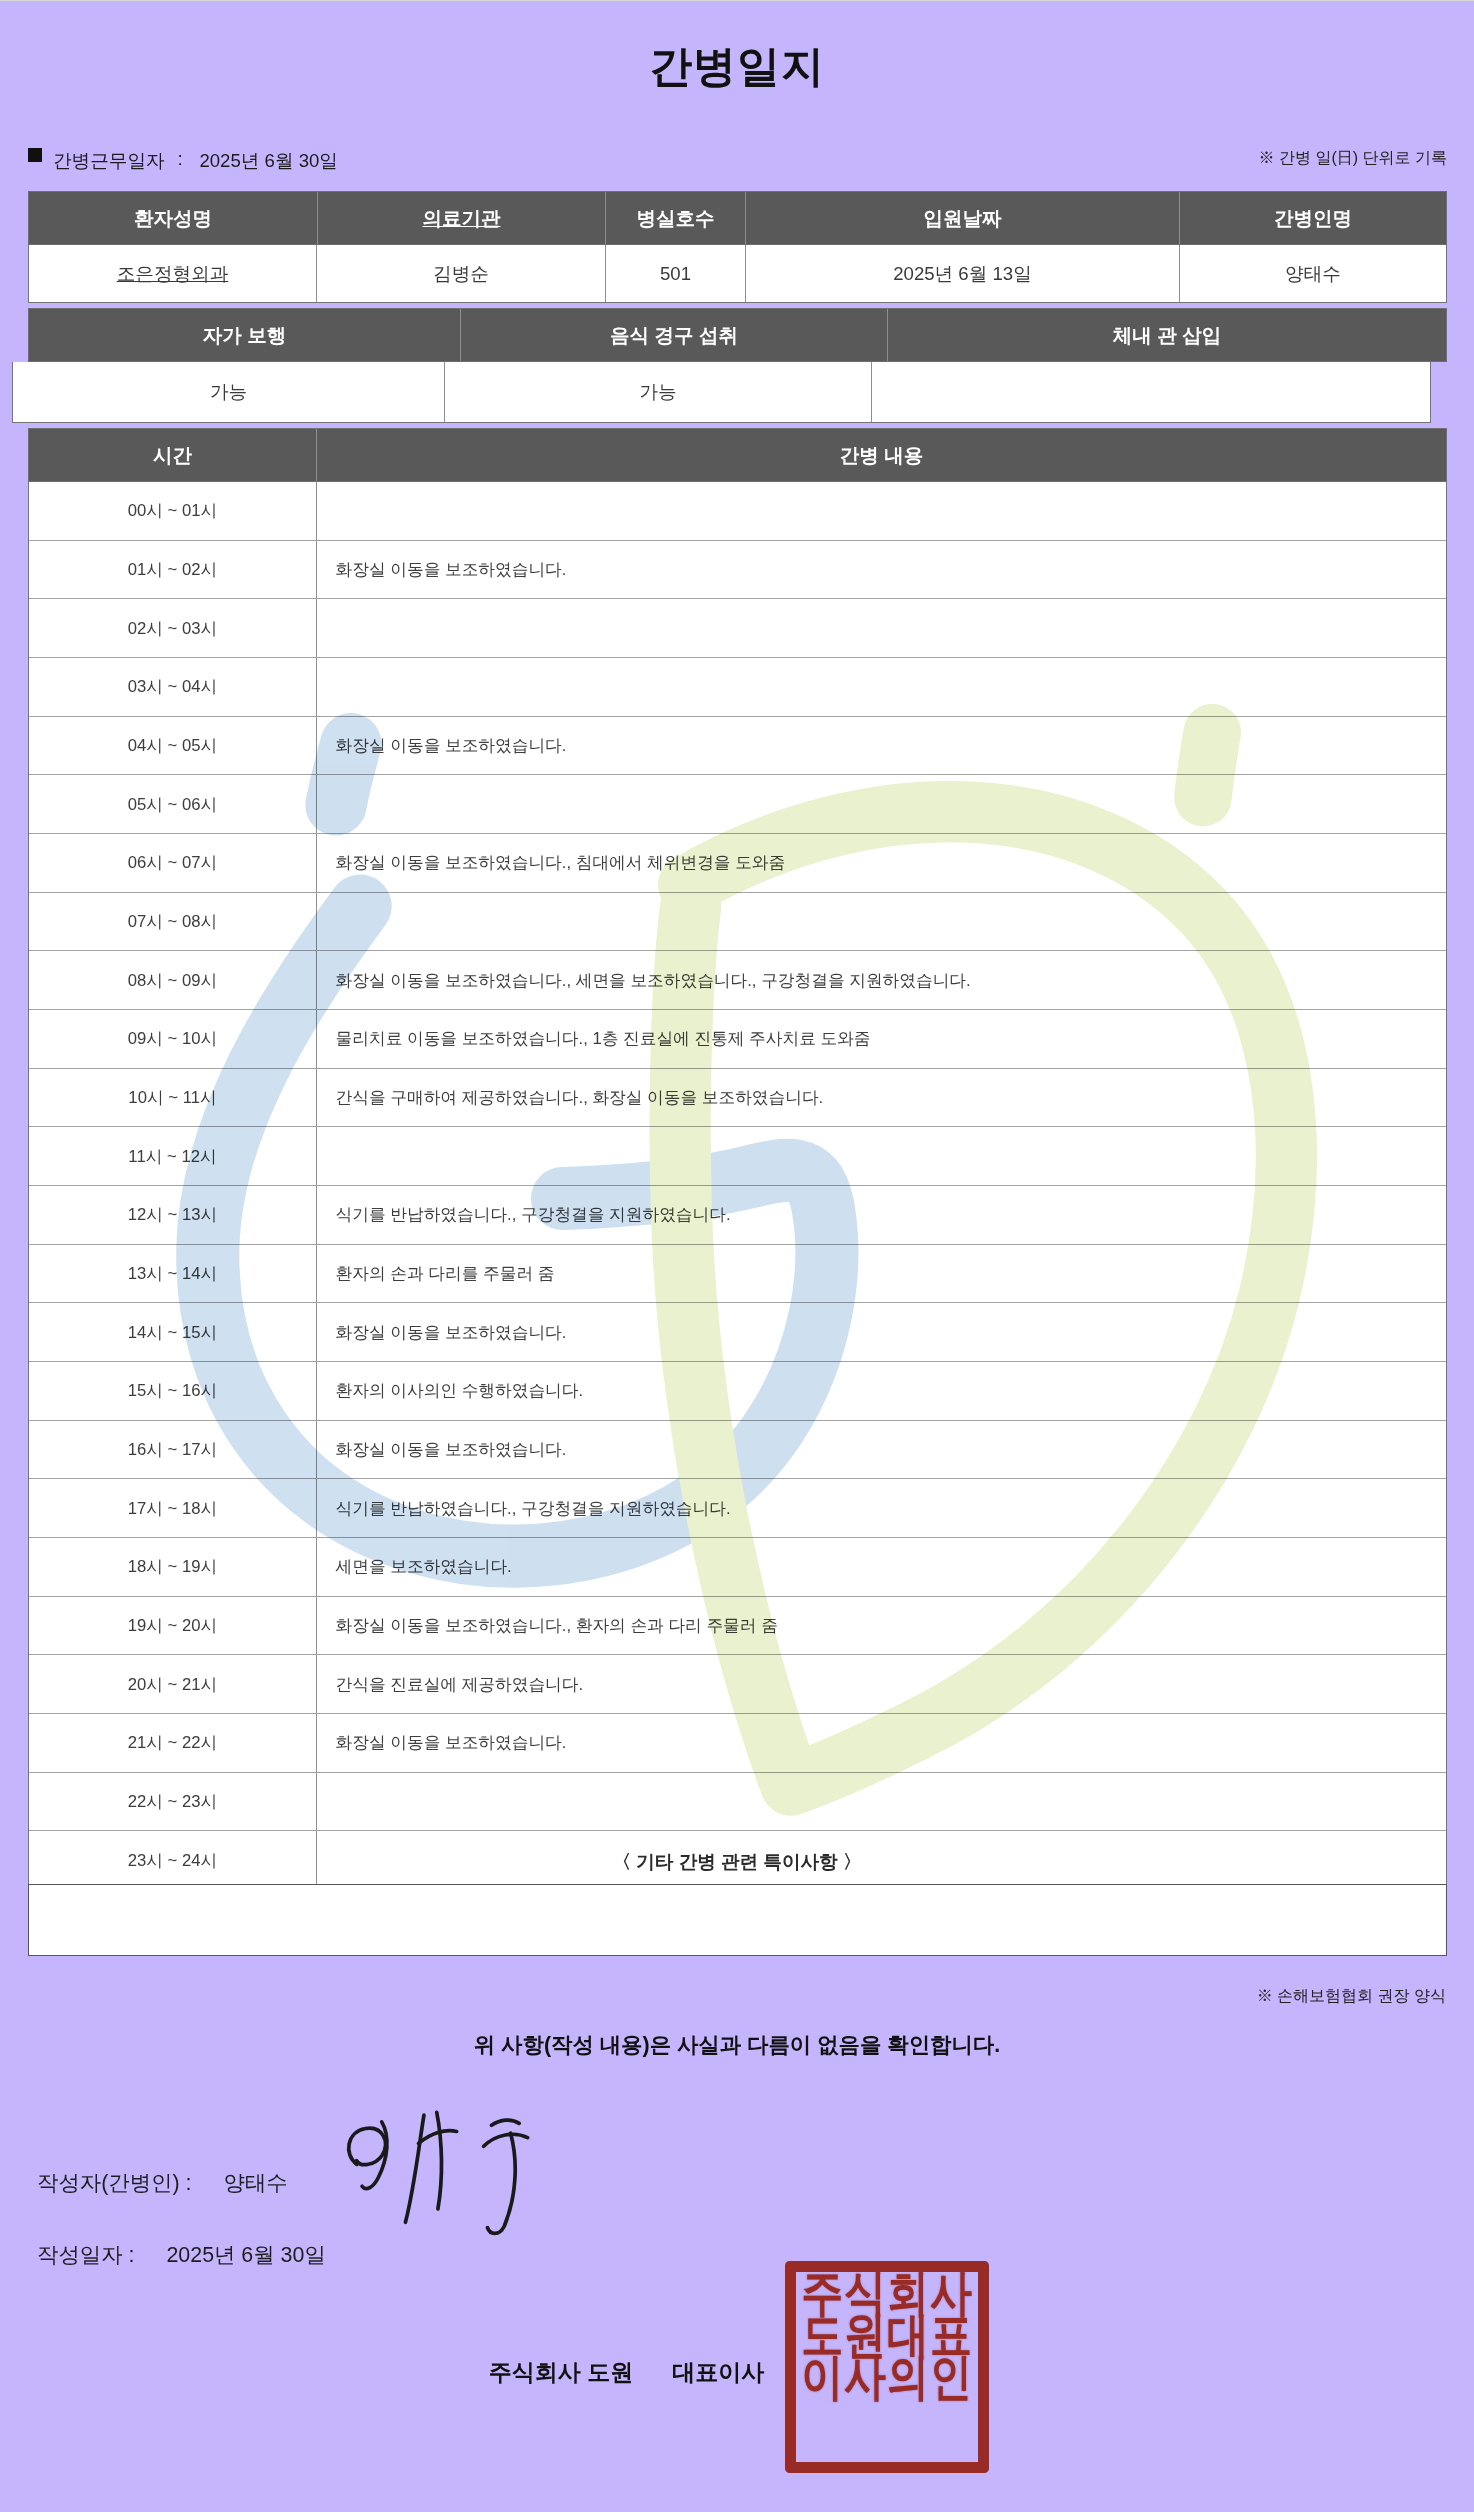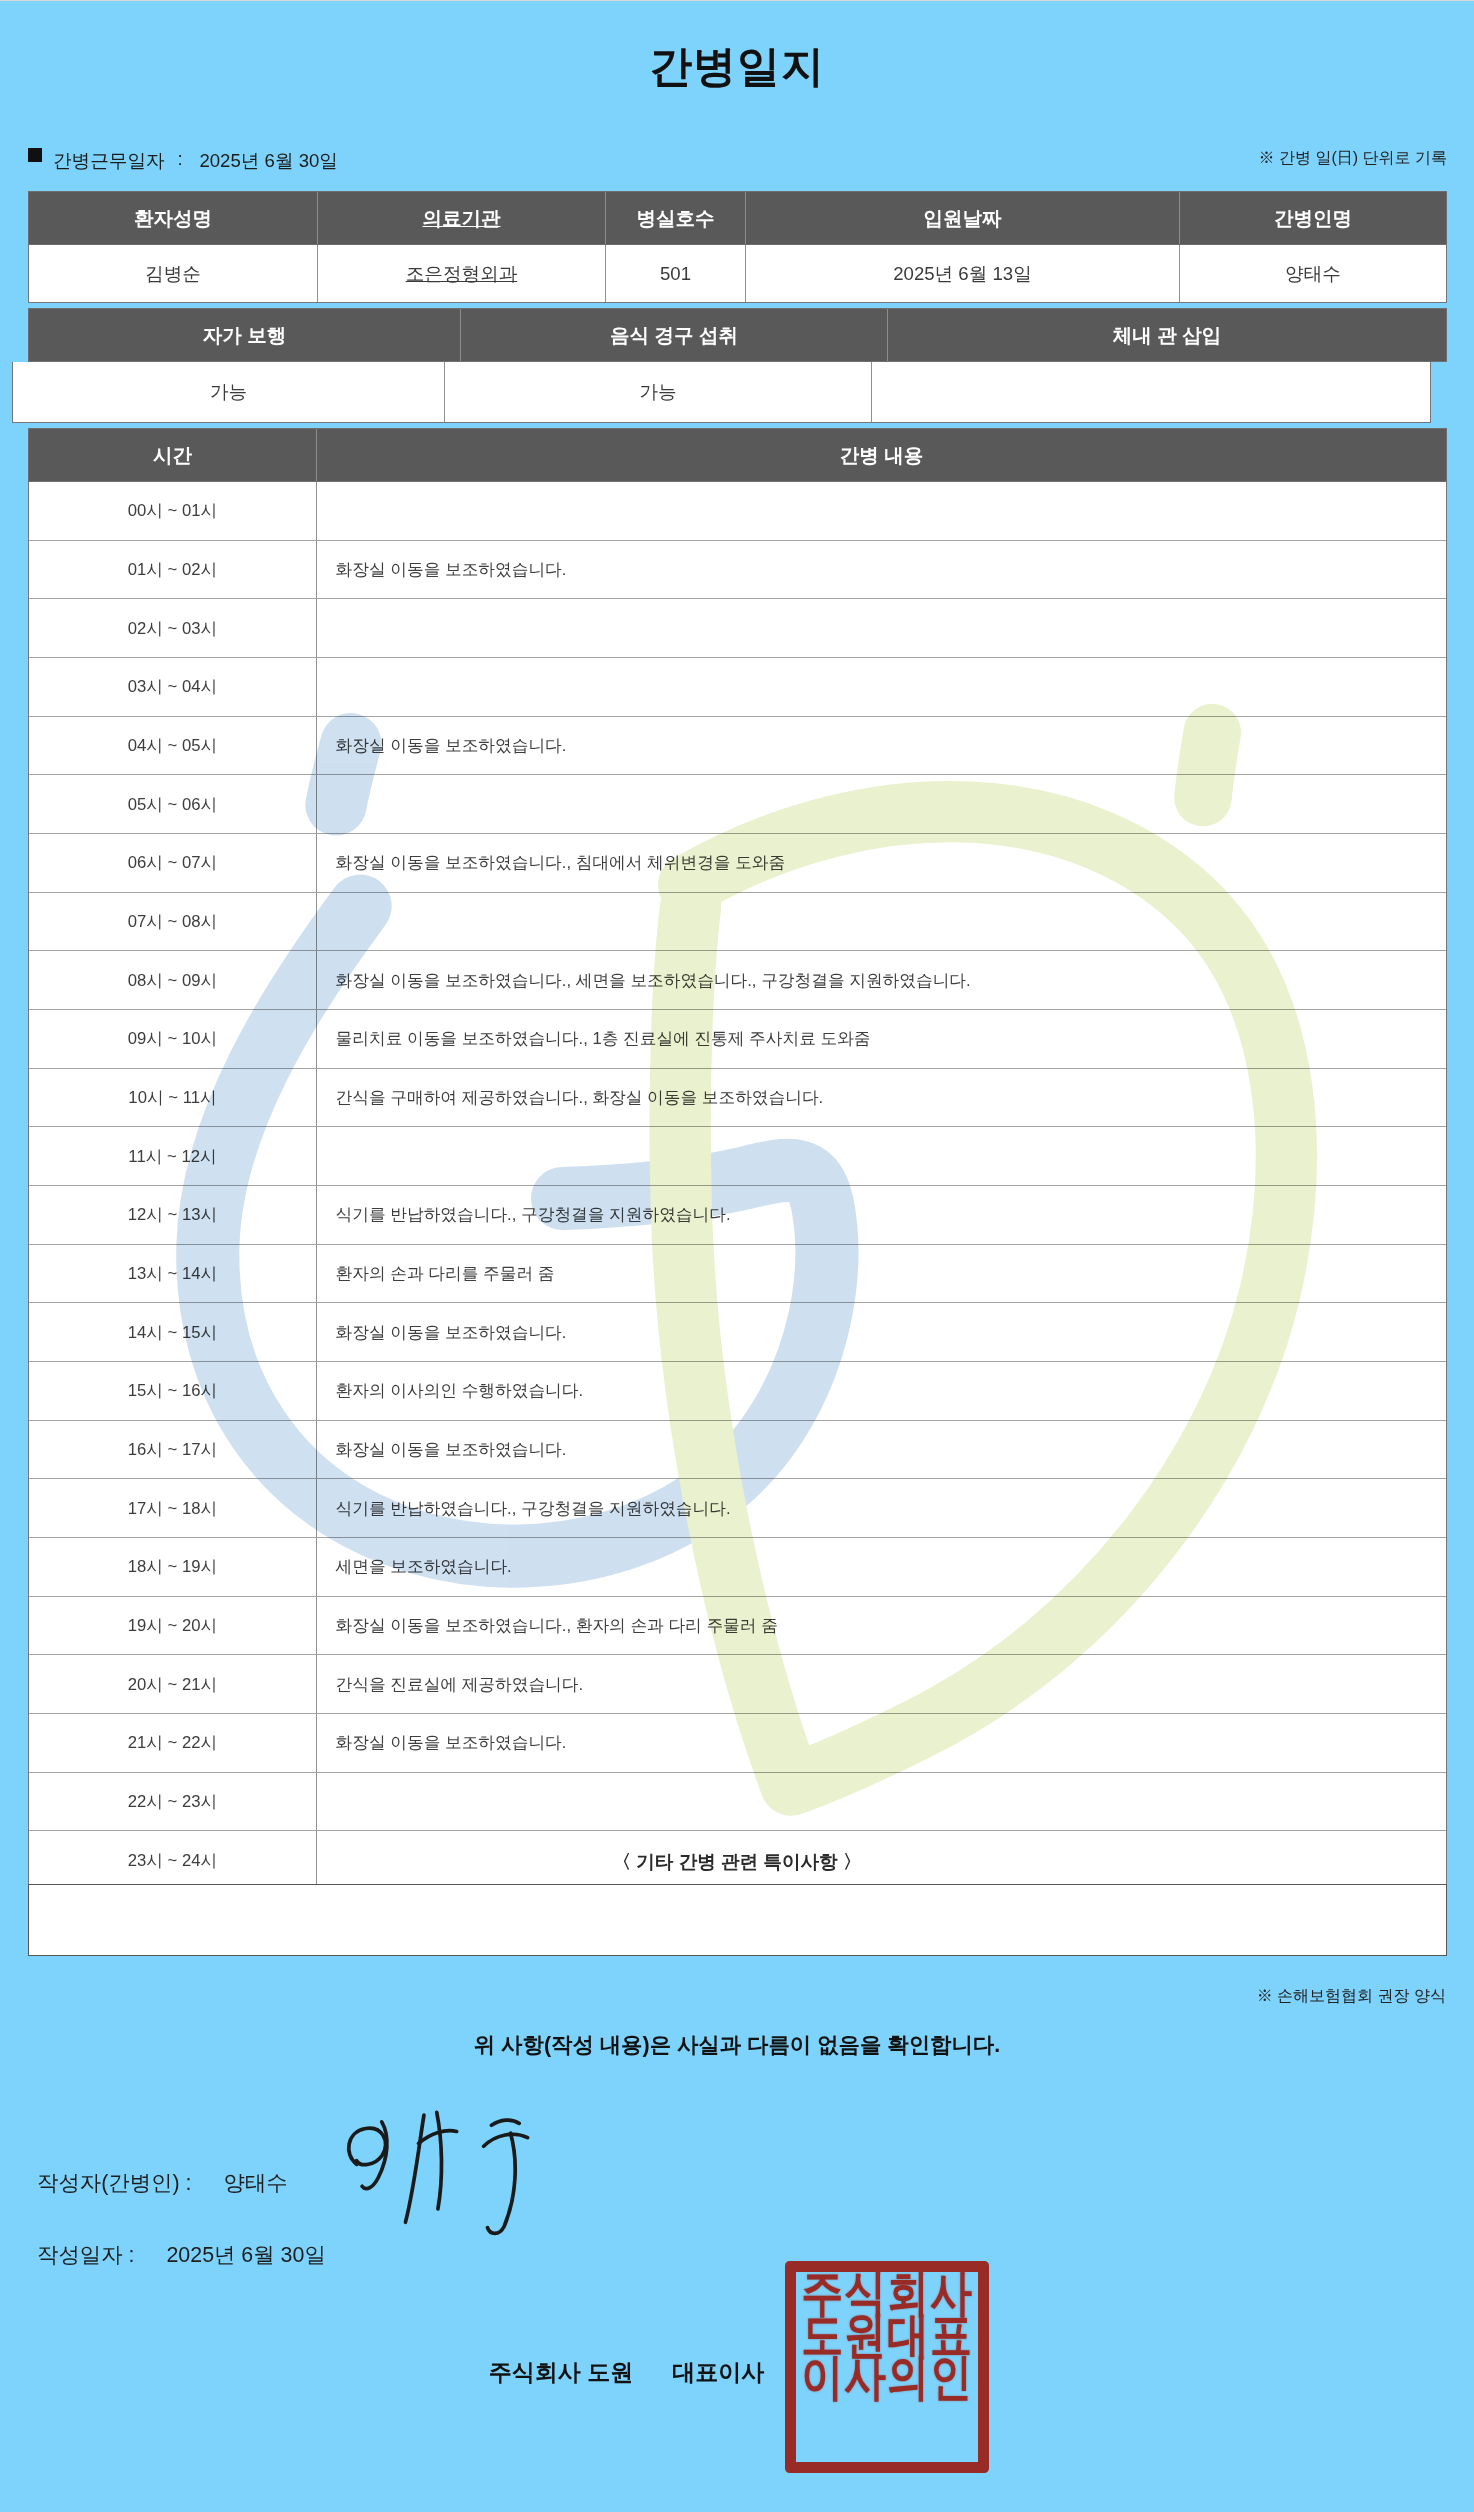--- a/index.html
+++ b/index.html
@@ -1,19 +1,19 @@
 <!DOCTYPE html>
 <html style="--header-bg: #595959; --stamp-red: #992b27; --watermark-blue: #a7c6e4; --watermark-green: #d9e5a6;font-size:15px"><head>
 <meta charset="utf-8">
 <style>
   html,body{margin:0;padding:0;background:#ffffff;}
   .page{
     position:relative;
     width:1474px;height:2512px;
-    background:#7dd3fc;
+    background:#c4b5fd;
     font-family:"Liberation Sans", sans-serif;
     overflow:hidden;
     border-top:1.9px solid #d6d6d6;
     box-sizing:border-box;
   }
   .abs{position:absolute;box-sizing:border-box;}
   
   .title{
     top:37px;left:0;width:1474px;height:56px;
     text-align:center;font-size:43px;font-weight:800;color:#111;
@@ -118,22 +118,22 @@
   </div>
 
   <div class="abs thead t1-head">
     <div class="thcell t1c0">환자성명</div>
     <div class="thcell t1c1">의료기관</div>
     <div class="thcell t1c2">병실호수</div>
     <div class="thcell t1c3">입원날짜</div>
     <div class="thcell t1c4">간병인명</div>
   </div>
   <div class="abs tvals t1-vals">
+    <div class="tvcell t1c1">조은정형외과</div>
     <div class="tvcell t1c0">김병순</div>
-    <div class="tvcell t1c1">조은정형외과</div>
     <div class="tvcell t1c2">501</div>
     <div class="tvcell t1c3">2025년 6월 13일</div>
     <div class="tvcell t1c4">양태수</div>
   </div>
 
   <div class="abs thead t2-head">
     <div class="thcell t2c0">자가 보행</div>
     <div class="thcell t2c1">음식 경구 섭취</div>
     <div class="thcell t2c2">체내 관 삽입</div>
   </div>

